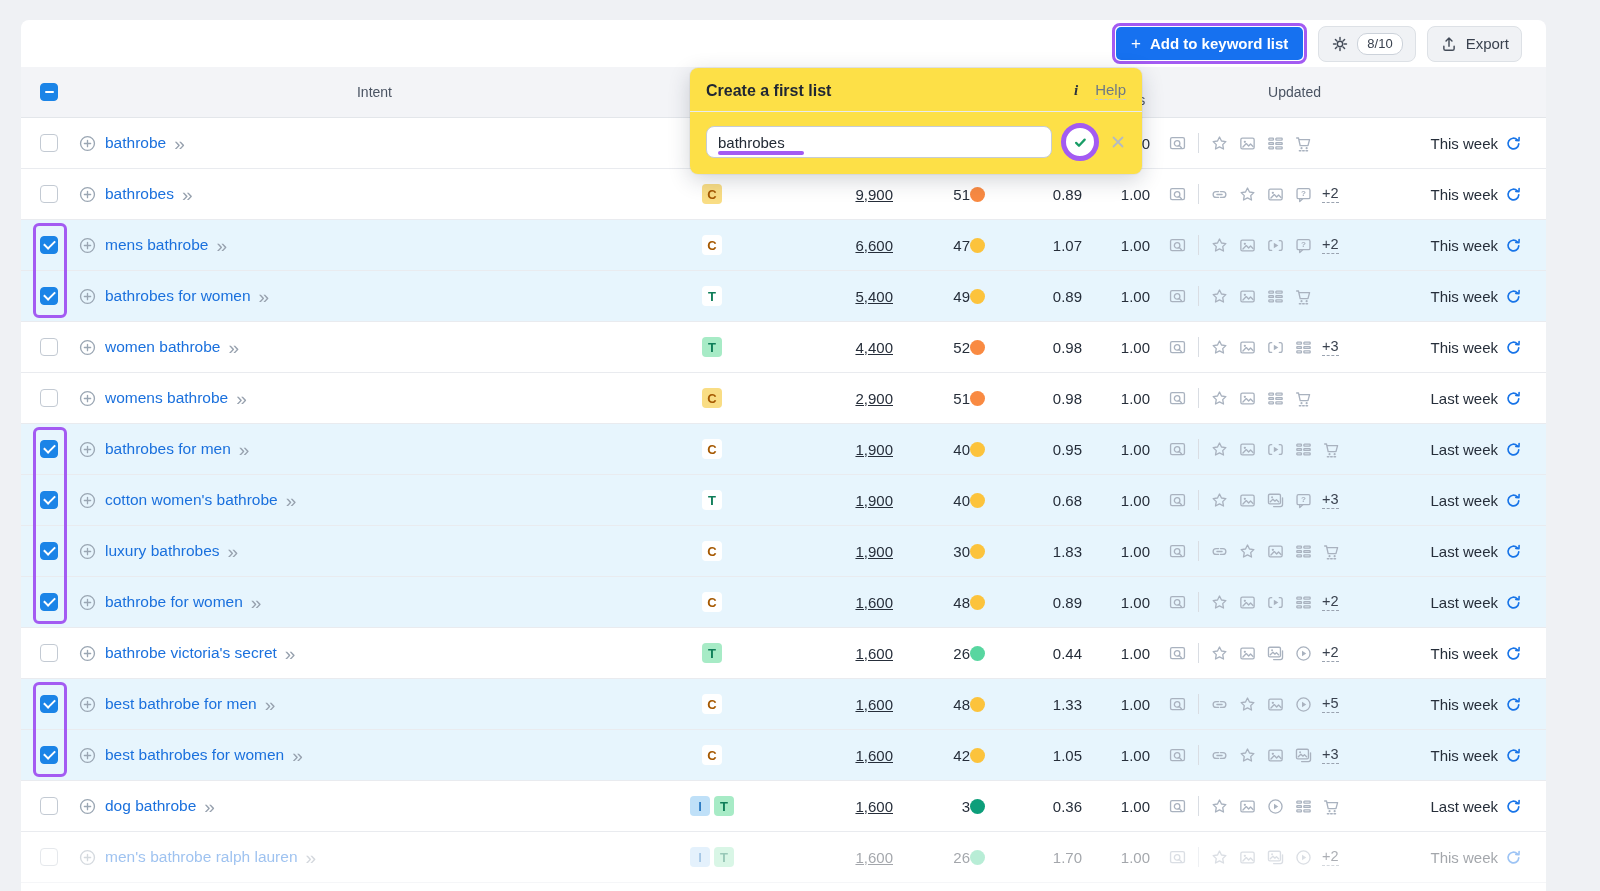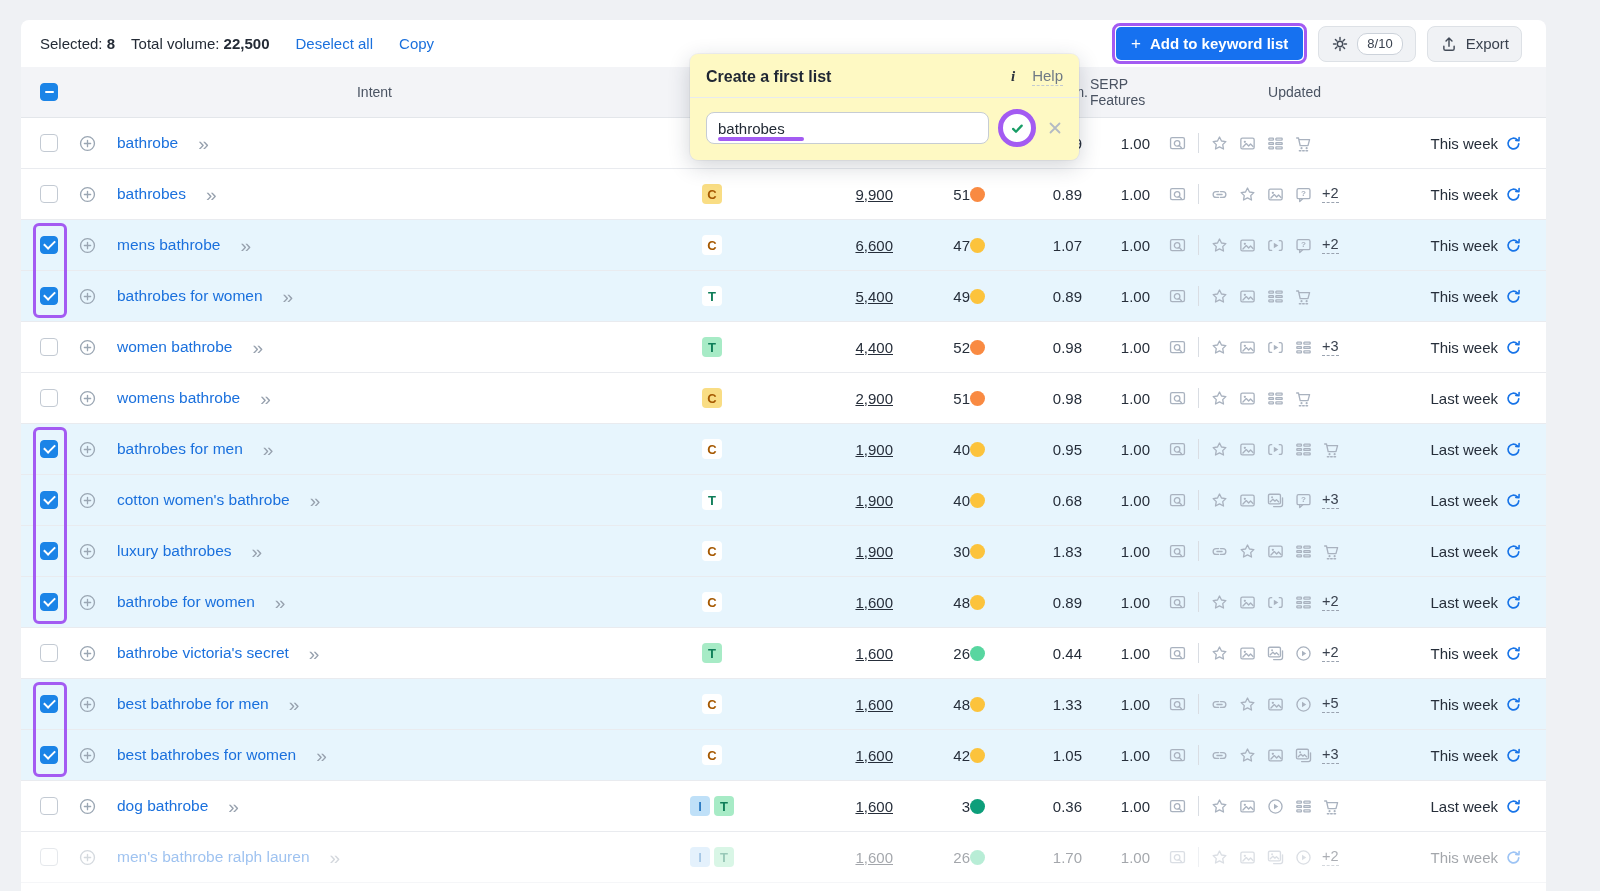--- a/index.html
+++ b/index.html
@@ -28,21 +28,21 @@
   
   .grid-row { display:grid; align-items:center;
               grid-template-columns:56px 595px 80px 143px 100px 95px 62px 193px 1fr; }
   .thead { height:51px; background:#f3f4f7; border-bottom:1px solid #e3e6ea;
            font-size:14px; color:#4a5362; }
   .row { height:51px; border-bottom:1px solid #e9ebef; background:#fff; }
   .row.sel { background:#e7f5fd; }
   .row.faded { opacity:.42; }
   .cell { display:flex; align-items:center; min-width:0; }
   .c-check, .h-check { justify-content:center; }
-  .c-kw { gap:20px; padding-left:1px; }
+  .c-kw { gap:8px; padding-left:1px; }
   .c-intent { justify-content:center; gap:4px; }
   .c-vol  { justify-content:flex-end; padding-right:2px;text-decoration:underline; }
   .c-kd   { justify-content:flex-end; padding-right:10px; }
   .c-cpc  { justify-content:flex-end; padding-right:8px; }
   .c-com  { justify-content:flex-end; padding-right:2px; }
   .c-serp { padding-left:16px; gap:9px; }
   .c-upd  { justify-content:flex-end; padding-right:24px; gap:7px; }
   .h-center { justify-content:center; }
   .num { font-size:15px; color:#262e3a; }
   .kw { font-size:15.5px; color:#1a70dd; text-decoration:none; cursor:pointer;
@@ -71,21 +71,21 @@
 
   
   .cb { width:18px; height:18px; border-radius:4px; border:1.5px solid #c3cad3; background:#fff;
         display:inline-flex; align-items:center; justify-content:center; cursor:pointer; }
   .cb.on, .cb.ind { background:#1b84e7; border-color:#1b84e7; }
   .cb.on::after { content:""; width:9px; height:5px; border-left:2px solid #fff;
                   border-bottom:2px solid #fff; transform:rotate(-45deg); margin-top:-3px; }
   .cb.ind::after { content:""; width:9px; height:2.5px; background:#fff; border-radius:1px; }
 
   
-  .popup { position:absolute; left:690px; top:54px; width:389px; background:#fef9c3;
+  .popup { position:absolute; left:690px; top:68px; width:452px; background:#fde047;
            border-radius:8px; box-shadow:0 6px 22px rgba(30,40,60,.2), 0 0 0 1px rgba(0,0,0,.04);
            z-index:30; }
   .popup-head { display:flex; justify-content:space-between; align-items:center;
                 padding:13px 16px 11px; border-bottom:1px solid #e8ebef; }
   .popup-title { font-size:16px; font-weight:700; color:#1f2633; }
   .popup-help { display:flex; align-items:center; gap:7px; font-size:15px; color:#6f7985; cursor:pointer; }
   .popup-help .u { border-bottom:1.5px dashed #c3cad2; padding-bottom:1px;margin-left:10px; }
   .info-i { font:italic 700 15px "Liberation Serif",serif; color:#2b323d; }
   .popup-body { display:flex; align-items:center; padding:11px 14px 13px 16px; gap:9px; }
   .input-wrap { position:relative; flex:1; display:flex; }
@@ -103,30 +103,20 @@
   
   .annot-cb-group { position:absolute; left:33px; width:34px; border:3px solid #a35bf2;
                     border-radius:6px; z-index:25; pointer-events:none; }
 </style>
 </head>
 <body>
 
 <div class="card">
 
   <div class="toolbar">
-    <div class="tb-left">
-      <span>
-        <span>Selected:</span> <b>8</b>
-      </span>
-      <span>
-        <span>Total volume:</span> <b>22,500</b>
-      </span>
-      <span class="tb-link">Deselect all</span>
-      <span class="tb-link">Copy</span>
-    </div>
     <div class="tb-right">
       <span class="annot-box">
         <button class="btn-primary">
           <span class="plus-sign">+</span>
           <span>Add to keyword list</span>
         </button>
       </span>
       <button class="btn-gray">
         <span class="icn dark" id="gear-icon">
             <svg viewBox="0 0 20 20">

